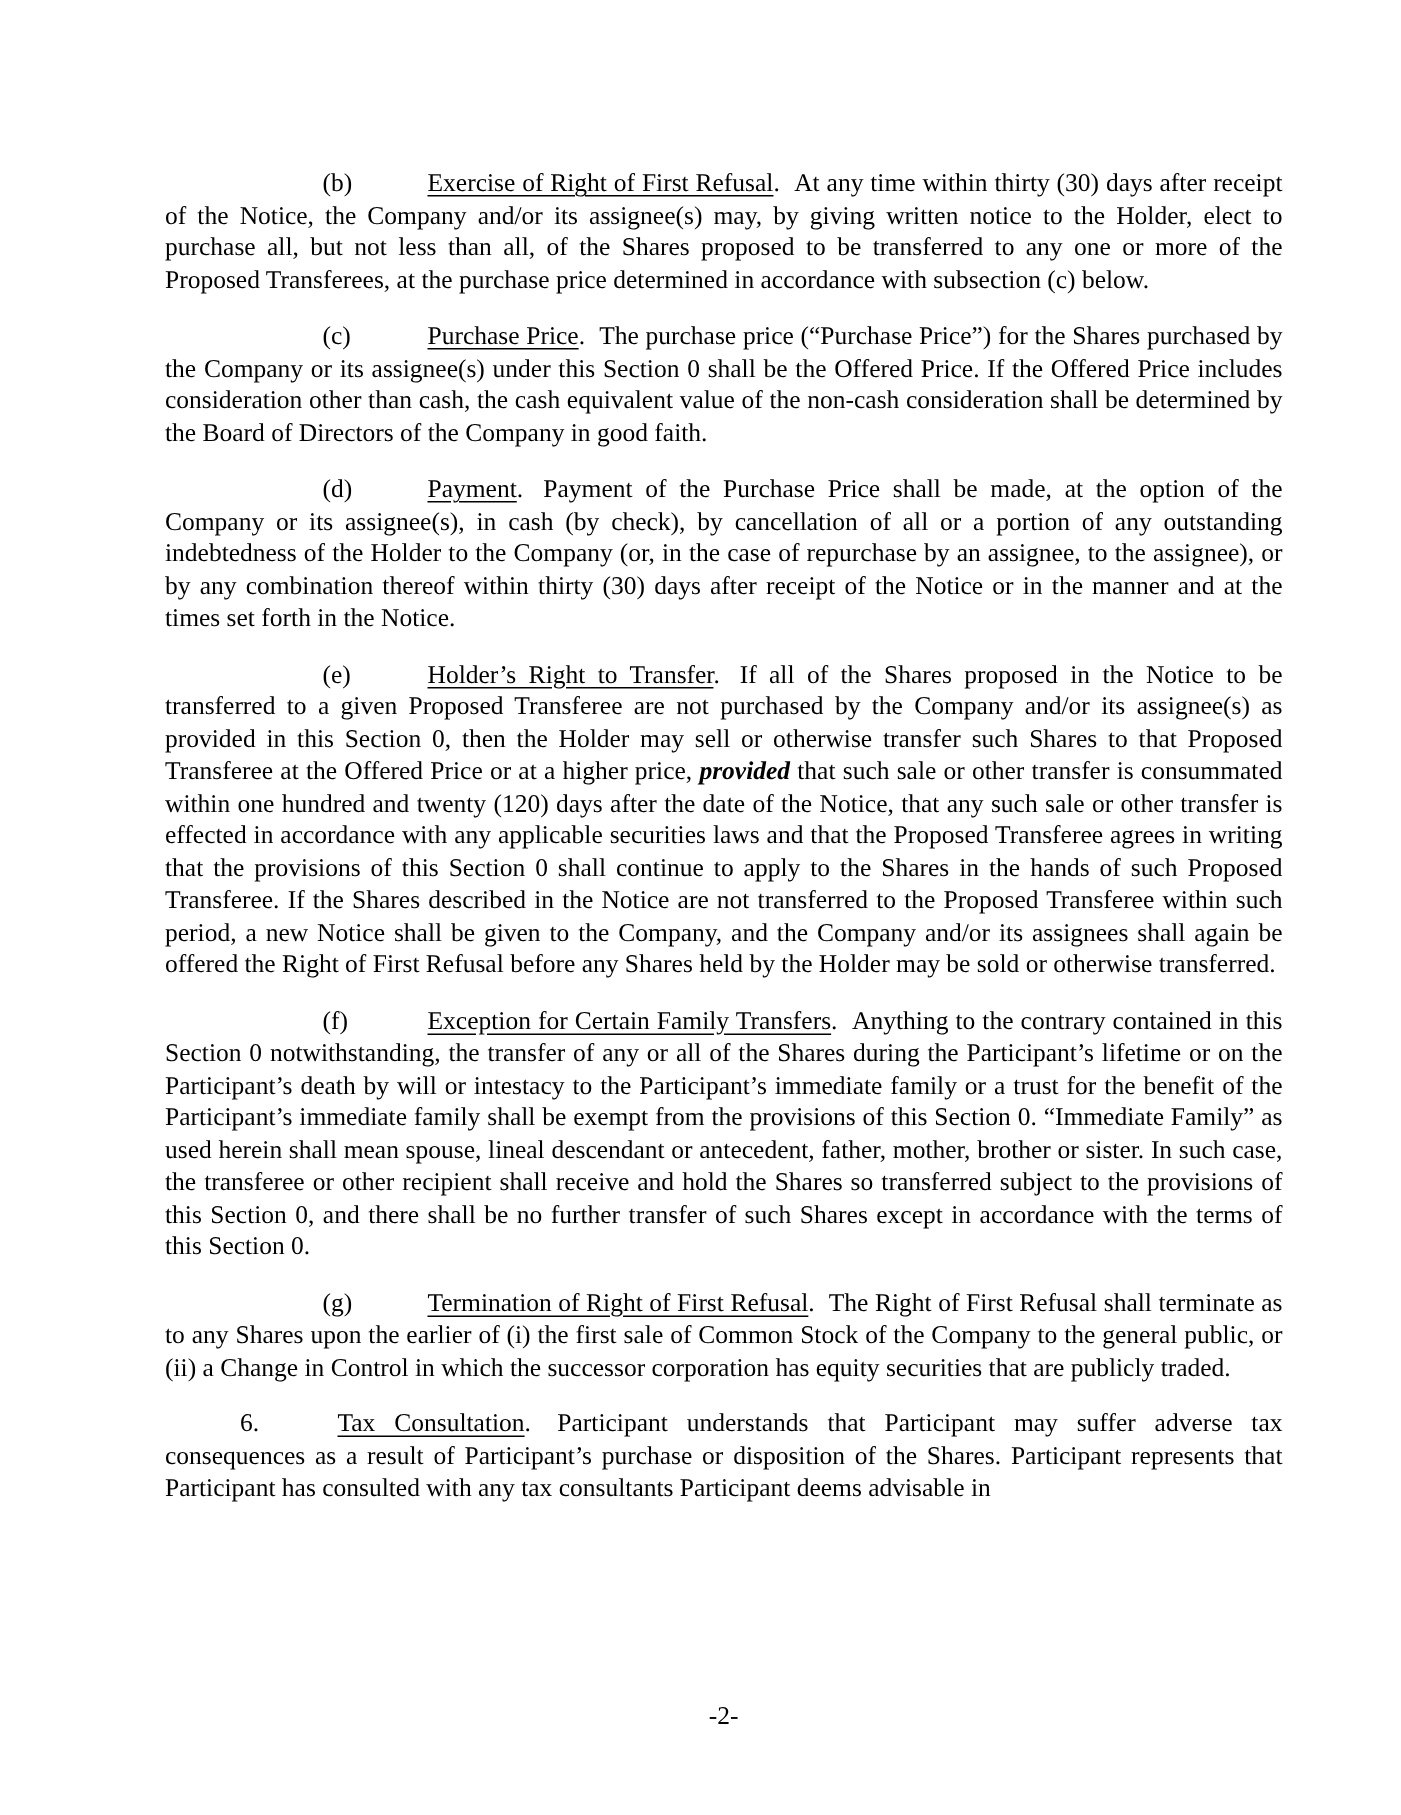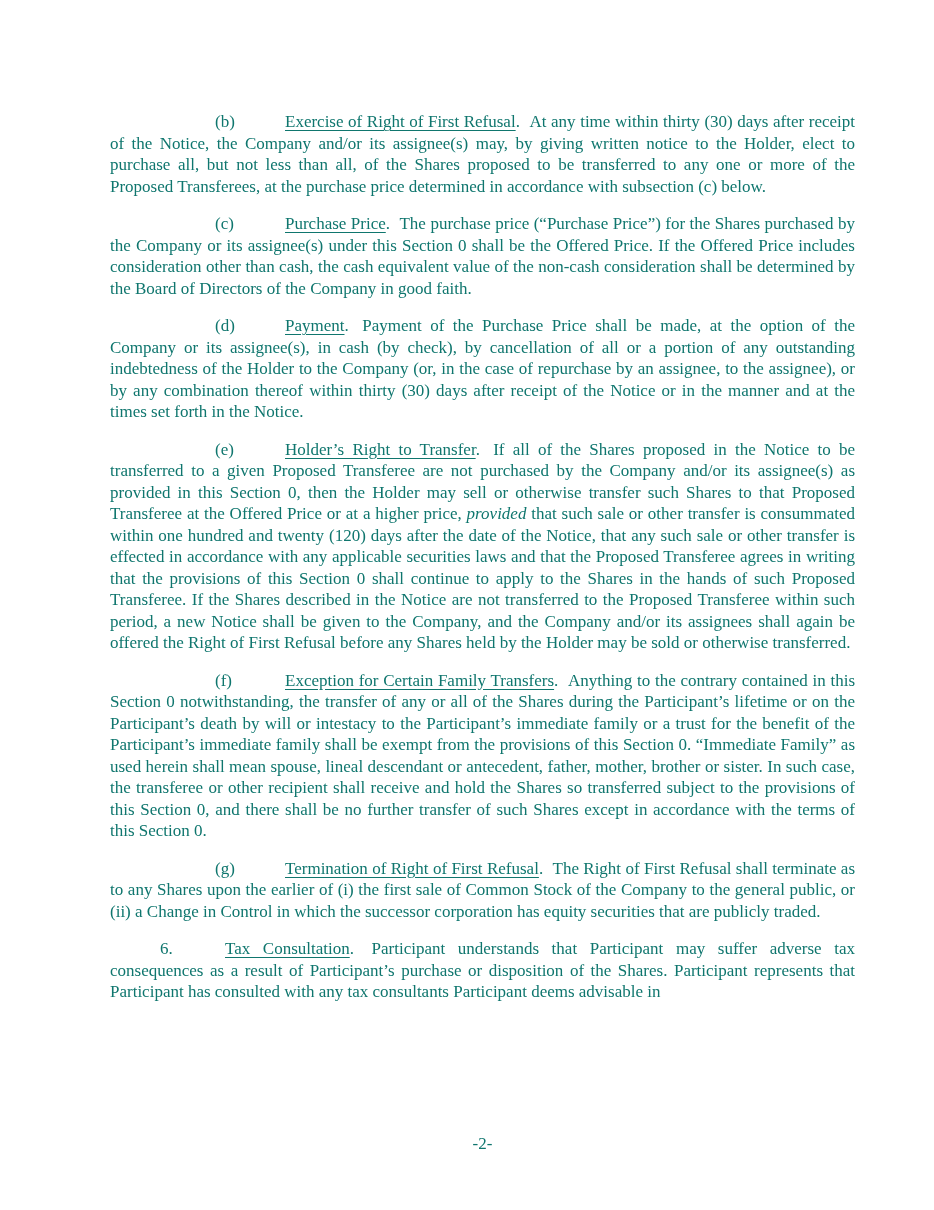--- a/index.html
+++ b/index.html
@@ -8,21 +8,21 @@
     background: #ffffff;
   }
   .page {
     position: relative;
     width: 934px;
     height: 1210px;
     background: #ffffff;
     font-family: "Liberation Serif", "DejaVu Serif", serif;
     font-size: 17px;
     line-height: 21.5px;
-    color: #0f766e;
+    color: #000000;
     overflow: hidden;
   }
   .content {
     position: absolute;
     top: 111px;
     left: 110px;
     width: 745px;
   }
   .para {
     margin: 0 0 16px 0;
@@ -48,20 +48,21 @@
   }
   .heading {
     text-decoration: underline;
     text-underline-offset: 3px;
   }
   .para-body {
     margin-left: 5px;
   }
   .em {
     font-style: italic;
+    font-weight: bold;
   }
   .footer {
     position: absolute;
     top: 1133px;
     left: 110px;
     width: 745px;
     text-align: center;
   }
 </style>
 </head>

